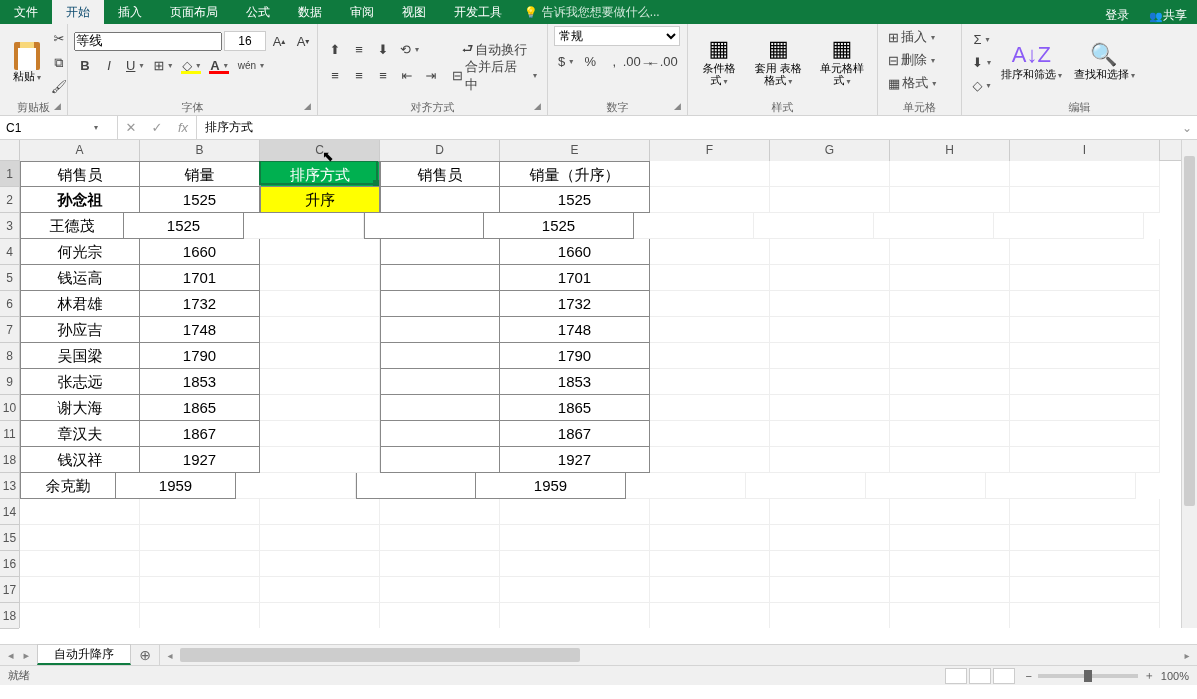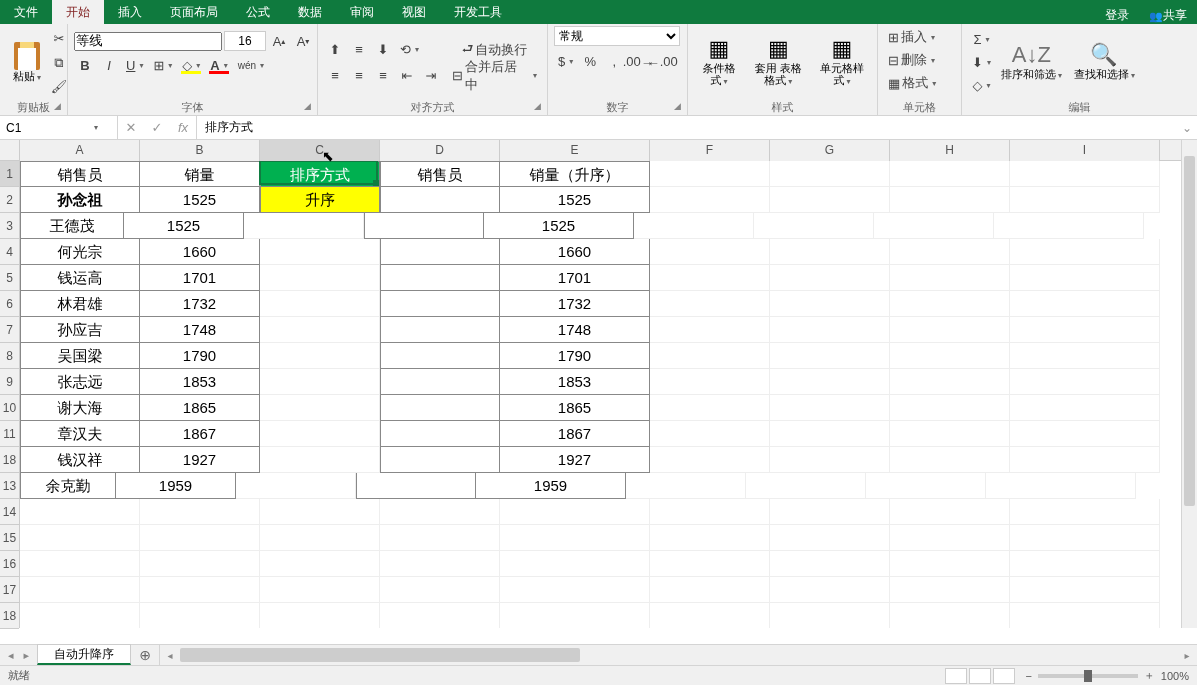--- a/index.html
+++ b/index.html
@@ -1,21 +1,21 @@
 <!DOCTYPE html>
 <html><head>
 <meta charset="utf-8">
 <style>
 * { margin: 0; padding: 0; box-sizing: border-box; font-family: "Microsoft YaHei", "等线", sans-serif; }
 body { width: 1197px; height: 699px; background: #fff; overflow: hidden; font-size: 12px; user-select: none; }
 
 
 .tab-bar { background: #0f7a3e; height: 24px; display: flex; align-items: stretch; color: #fff; }
 .tab-item { padding: 0 14px; display: flex; align-items: center; font-size: 12px; cursor: pointer; }
-.tab-item.active { background: #f1f1f1; color: #7f1d1d; }
+.tab-item.active { background: #f1f1f1; color: #0c4a6e; }
 .tab-spacer { flex: 1; }
 .tab-tell { color: #d0e8da; font-size: 12px; display: flex; align-items: center; gap: 4px; padding: 0 8px; }
 .tab-right { display: flex; align-items: flex-end; }
 .tab-right .tab-item { padding: 0 10px; }
 
 
 .ribbon { background: #f1f1f1; height: 92px; border-bottom: 1px solid #d4d4d4; display: flex; }
 .ribbon-group { border-right: 1px solid #d4d4d4; display: flex; flex-direction: column; padding: 2px 6px 0; }
 .ribbon-group-body { flex: 1; display: flex; align-items: center; }
 .ribbon-group-label { font-size: 11px; color: #666; text-align: center; height: 16px; line-height: 16px; position: relative; }
@@ -100,20 +100,24 @@
 <div class="tab-bar">
   <div class="tab-item">文件</div>
   <div class="tab-item active">开始</div>
   <div class="tab-item">插入</div>
   <div class="tab-item">页面布局</div>
   <div class="tab-item">公式</div>
   <div class="tab-item">数据</div>
   <div class="tab-item">审阅</div>
   <div class="tab-item">视图</div>
   <div class="tab-item">开发工具</div>
+  <div class="tab-tell">
+      <span class="bulb-icon"></span>
+      <span>告诉我您想要做什么...</span>
+    </div>
   <div class="tab-spacer"></div>
   <div class="tab-right">
     <div class="tab-item">登录</div>
     <div class="tab-item">
         <span class="share-icon"></span> 
         <span>共享</span>
       </div>
   </div>
 </div>
 
@@ -237,21 +241,21 @@
   </div>
 
   <div class="ribbon-group" style="flex:1;border-right:none">
     <div class="ribbon-group-body">
       <div class="vcol" style="gap:1px">
         <div class="small-btn wide">Σ<span class="dd-arr">▾</span></div>
         <div class="small-btn wide">⬇<span class="dd-arr">▾</span></div>
         <div class="small-btn wide">◇<span class="dd-arr">▾</span></div>
       </div>
       <div class="big-btn">
-          <div class="icon" style="color:#737373">A↓Z</div>
+          <div class="icon" style="color:#8b5cf6">A↓Z</div>
           <div class="lbl"><span>排序和筛选</span><span class="dd-arr">▾</span></div>
         </div>
       <div class="big-btn">
           <div class="icon" style="color:#2b7cd3">🔍</div>
           <div class="lbl"><span>查找和选择</span><span class="dd-arr">▾</span></div>
         </div>
     </div>
     <div class="ribbon-group-label">编辑</div>
   </div>
 </div>

